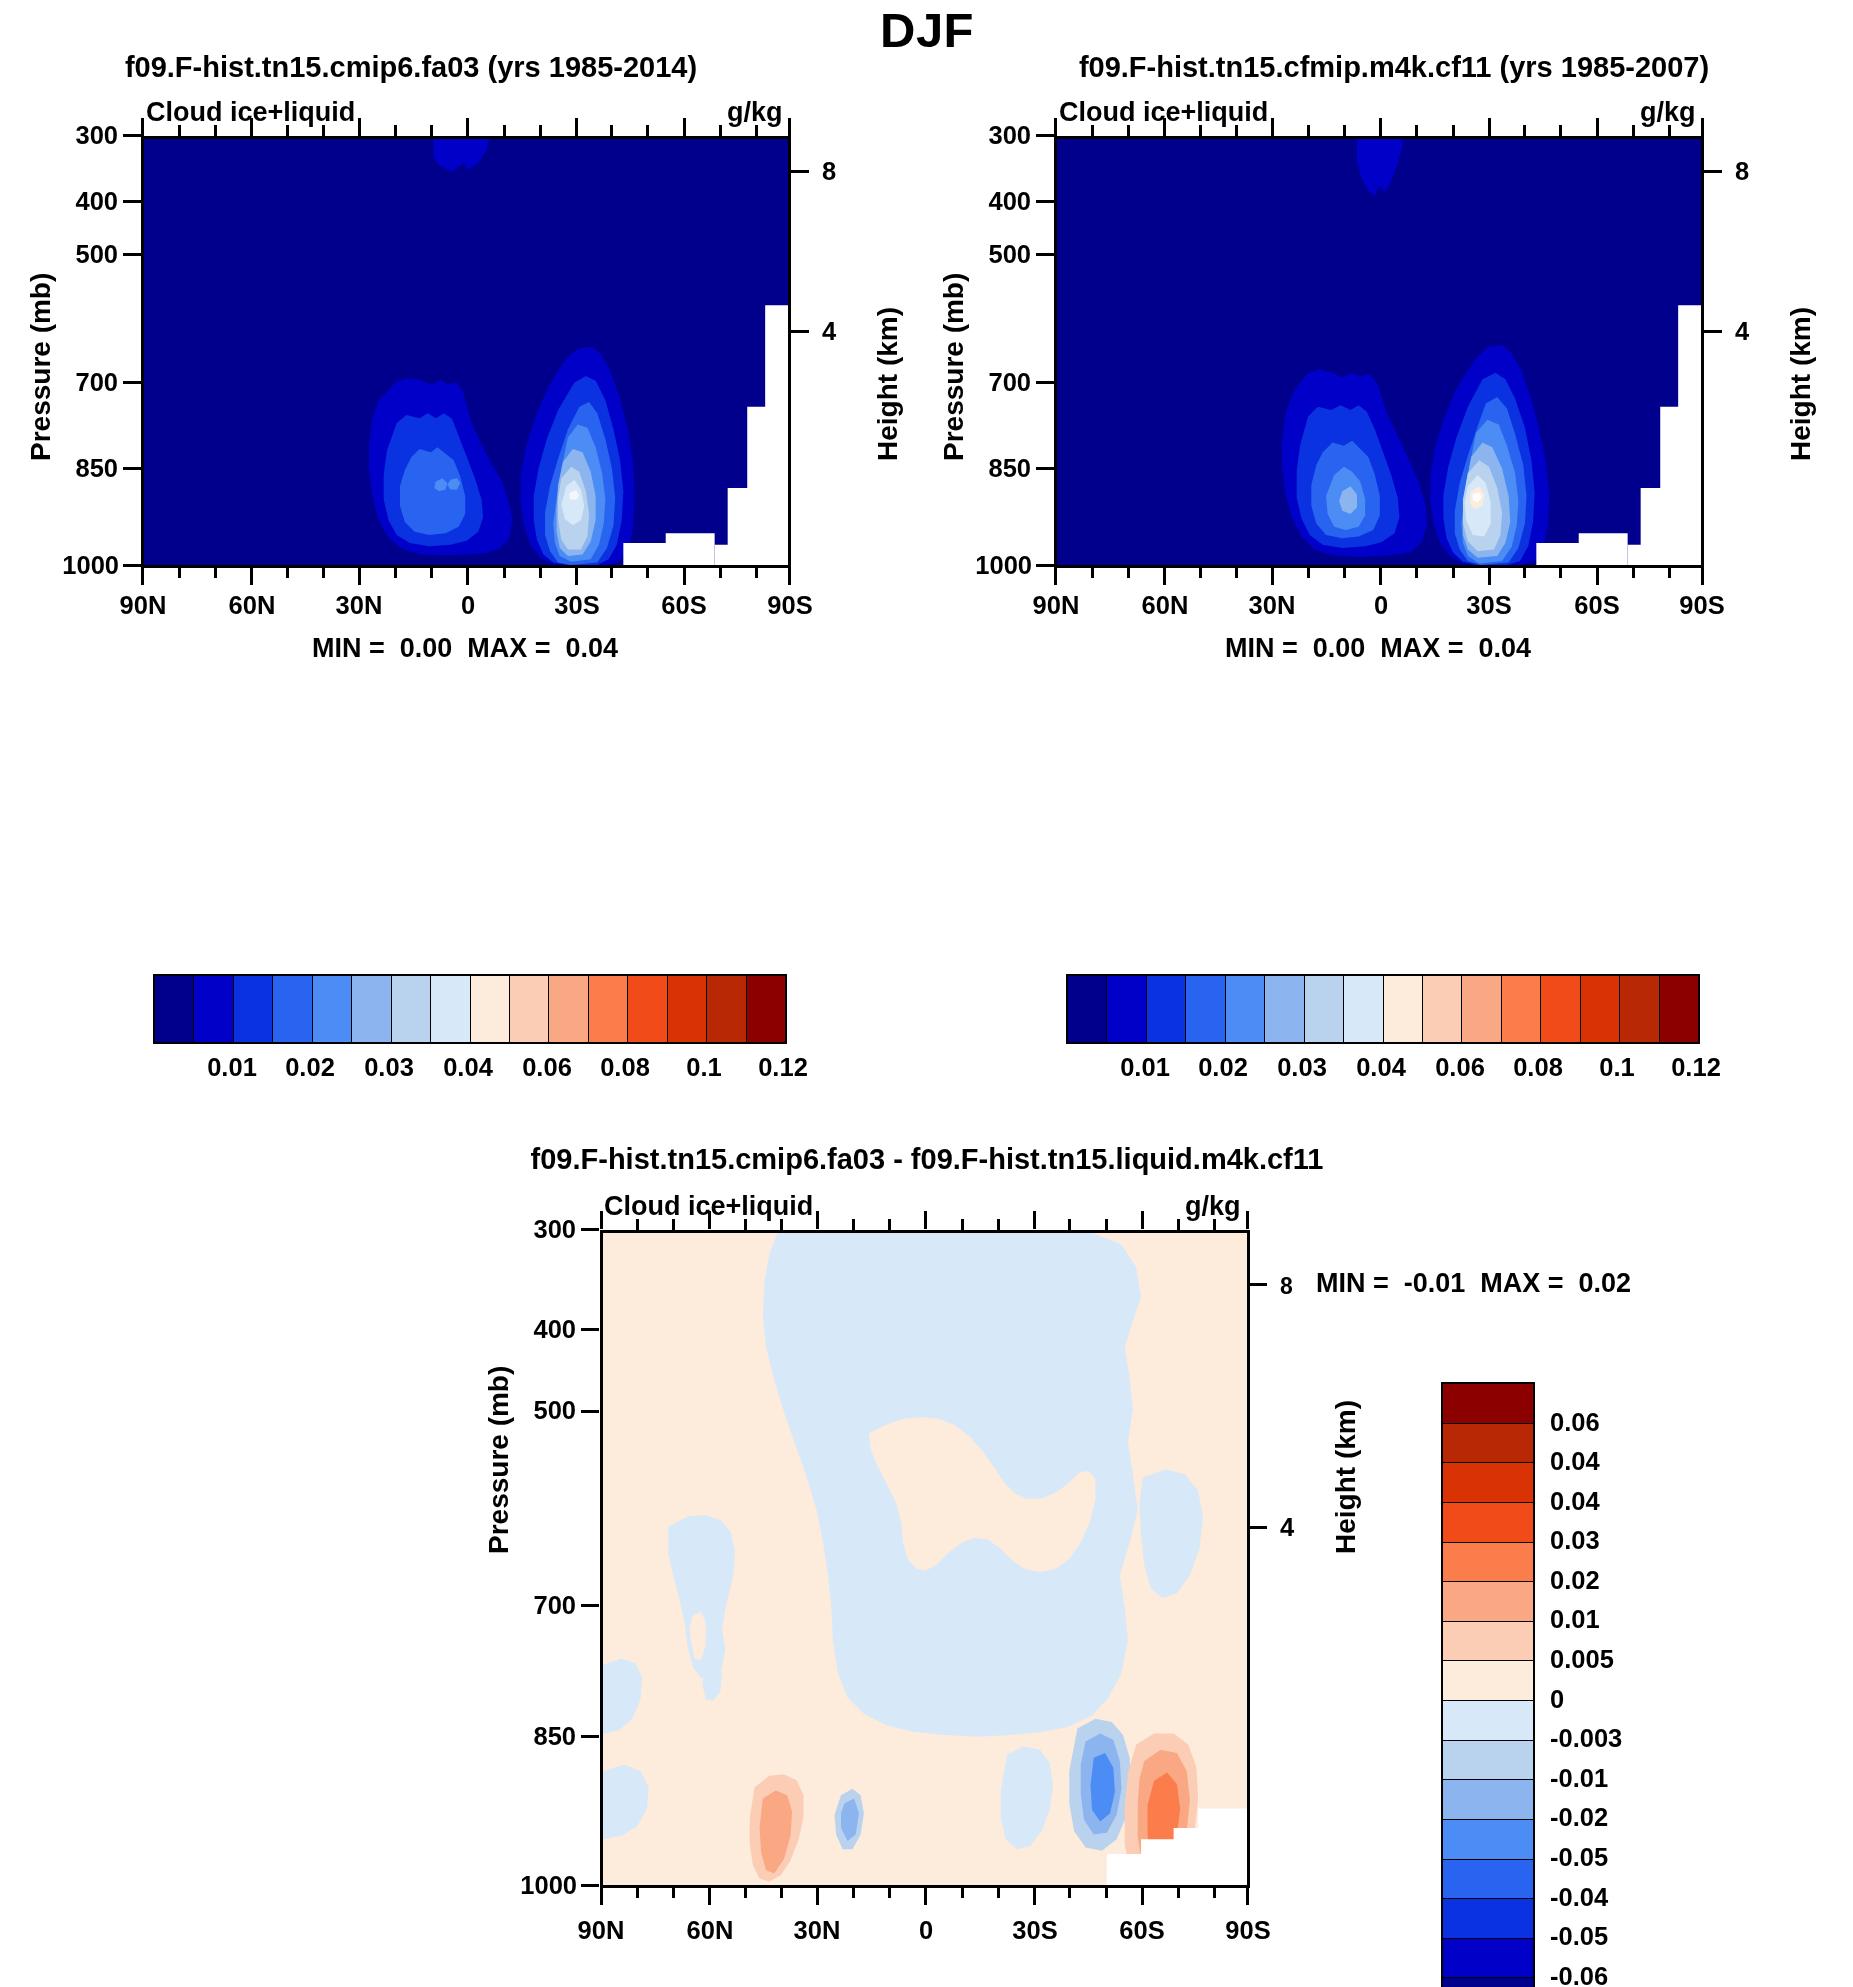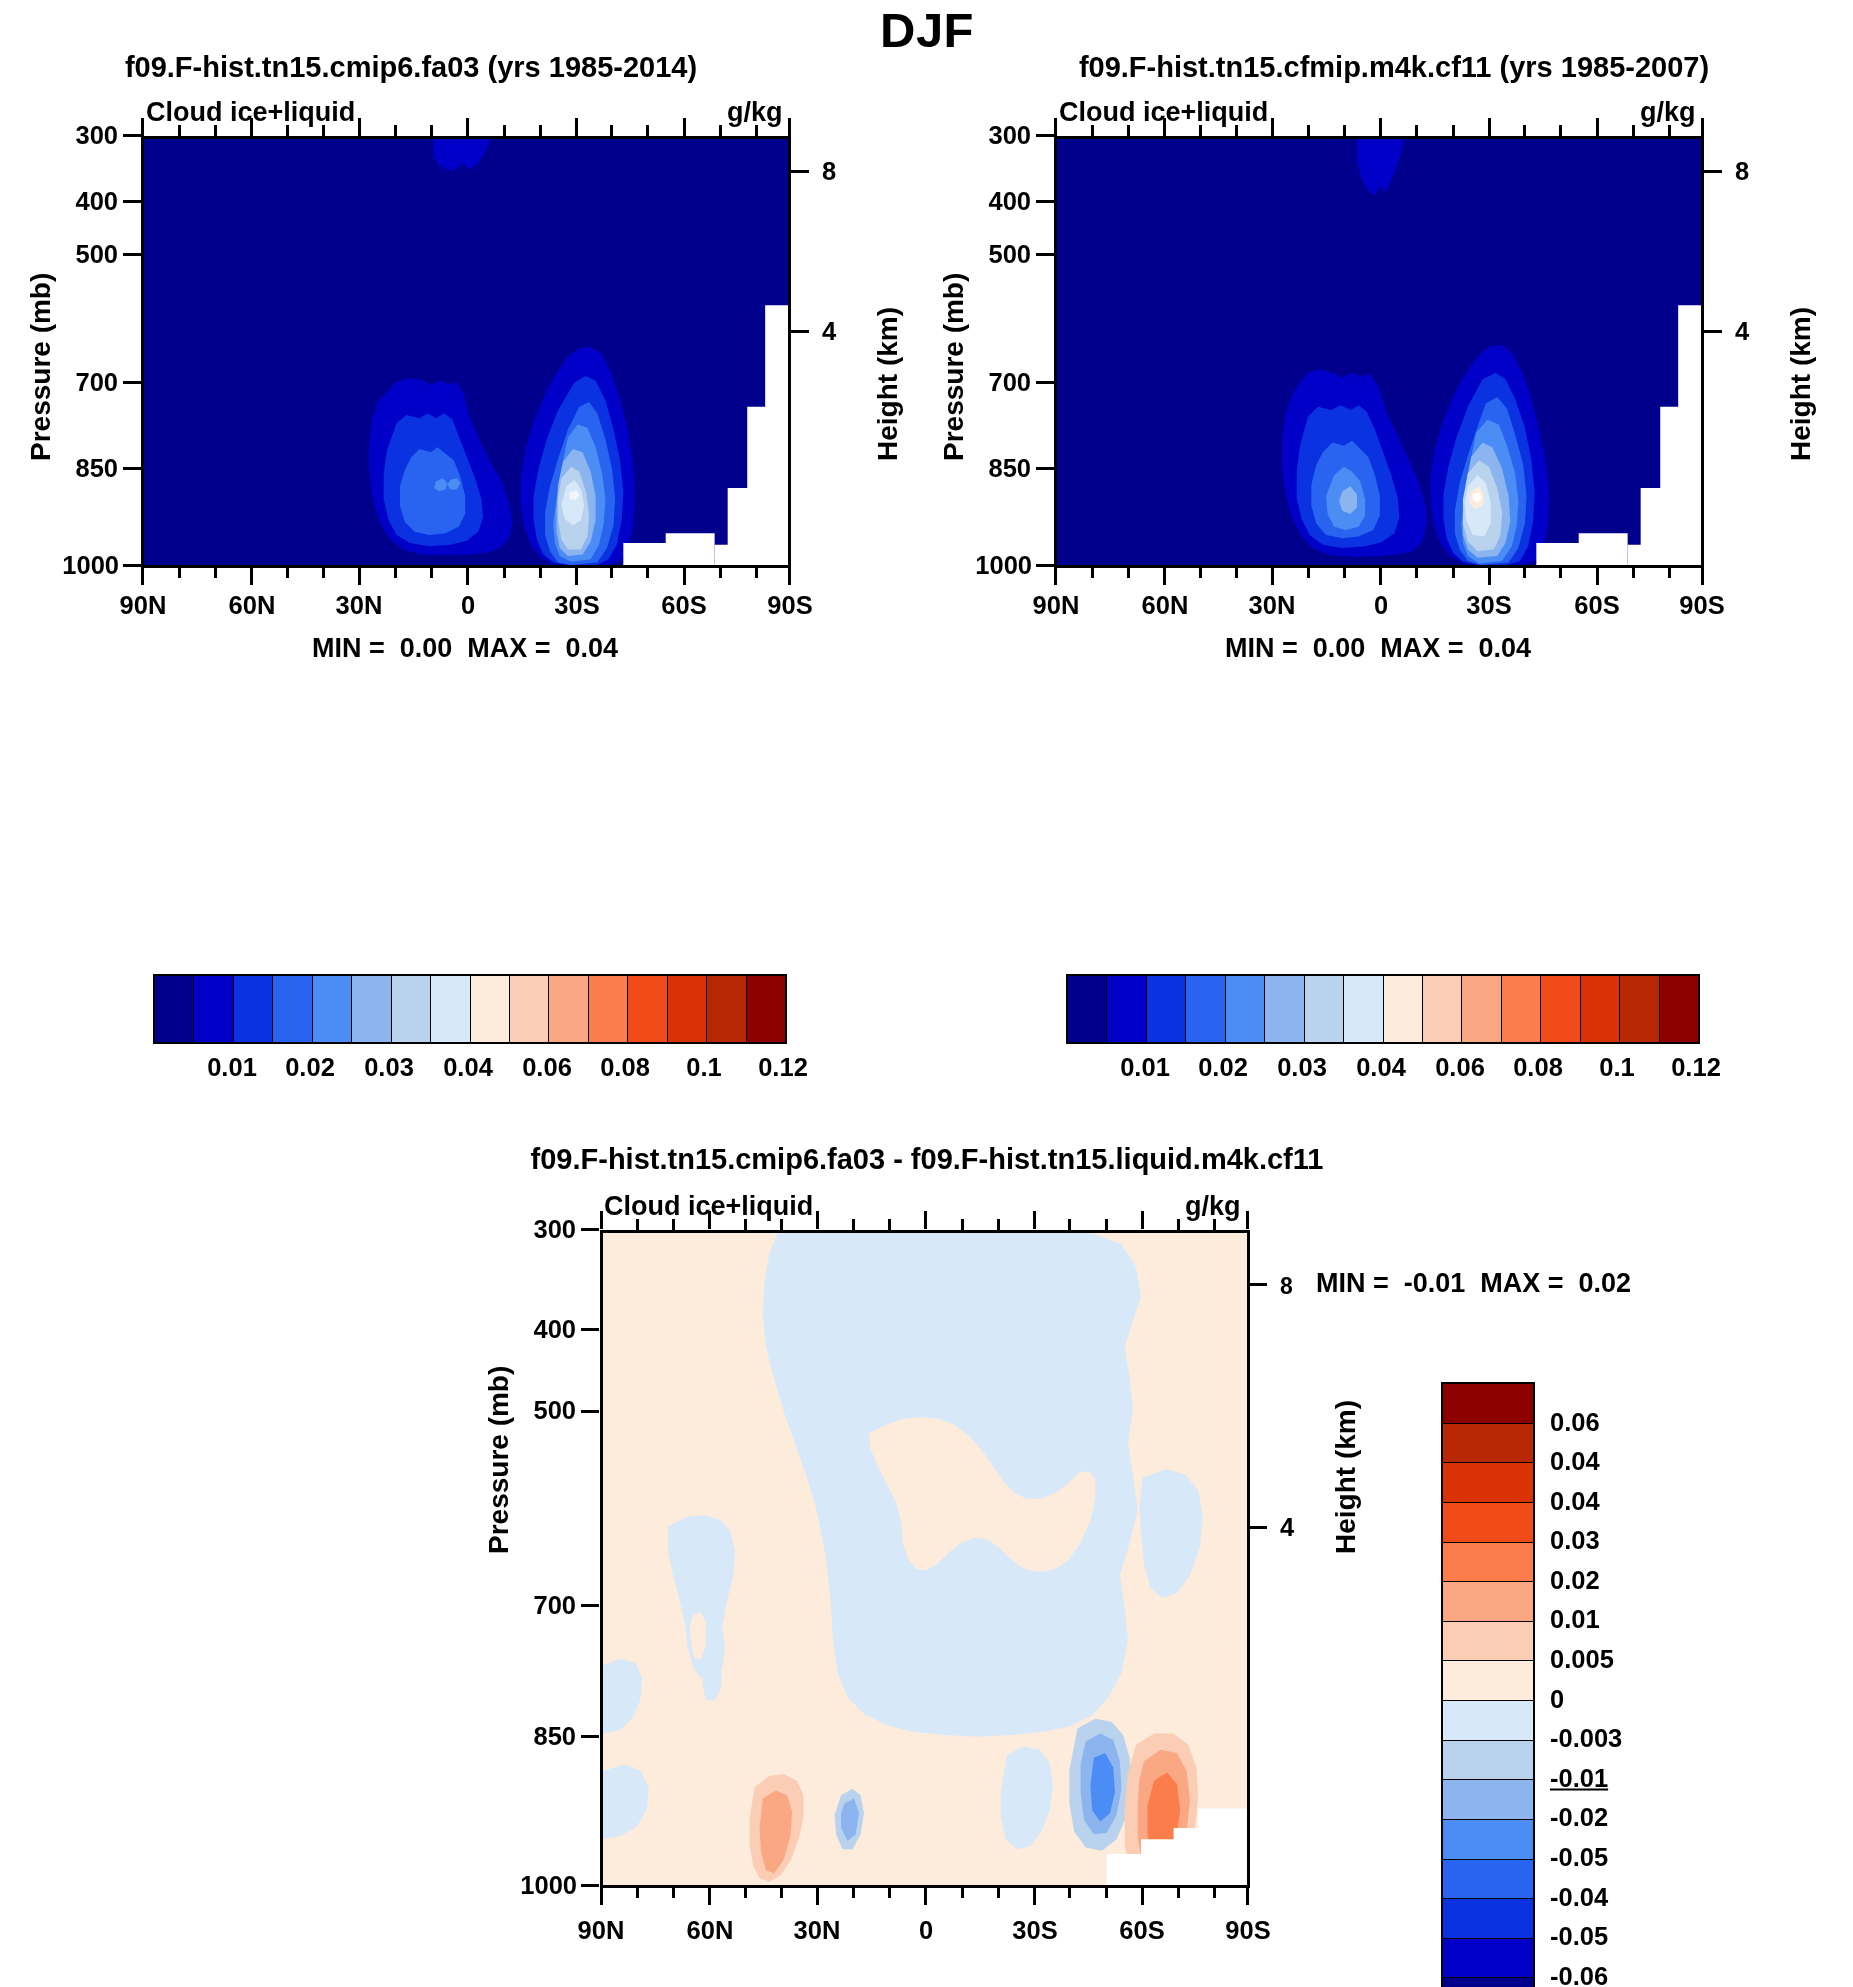--- a/index.html
+++ b/index.html
@@ -583,20 +583,20 @@
 <div class="cbar-v-labels" id="cbar-diff-labels" style="left:1550px;top:1382px;width:197px;height:633px;">
     <span style="top: 40px; left: 0px; width: 140px; text-align: left;">0.06</span>
     <span style="top: 79px; left: 0px; width: 140px; text-align: left;">0.04</span>
     <span style="top: 119px; left: 0px; width: 140px; text-align: left;">0.04</span>
     <span style="top: 158px; left: 0px; width: 140px; text-align: left;">0.03</span>
     <span style="top: 198px; left: 0px; width: 140px; text-align: left;">0.02</span>
     <span style="top: 237px; left: 0px; width: 140px; text-align: left;">0.01</span>
     <span style="top: 277px; left: 0px; width: 140px; text-align: left;">0.005</span>
     <span style="top: 317px; left: 0px; width: 140px; text-align: left;">0</span>
     <span style="top: 356px; left: 0px; width: 140px; text-align: left;">-0.003</span>
-    <span style="top: 396px; left: 0px; width: 140px; text-align: left; text-decoration: underline;">-0.01</span>
+    <span style="top: 396px; left: 0px; width: 140px; text-align: left;">-0.01</span>
     <span style="top: 435px; left: 0px; width: 140px; text-align: left;">-0.02</span>
     <span style="top: 475px; left: 0px; width: 140px; text-align: left;">-0.05</span>
     <span style="top: 515px; left: 0px; width: 140px; text-align: left;">-0.04</span>
     <span style="top: 554px; left: 0px; width: 140px; text-align: left;">-0.05</span>
     <span style="top: 594px; left: 0px; width: 140px; text-align: left;">-0.06</span>
   </div>
 
 
 </body></html>

